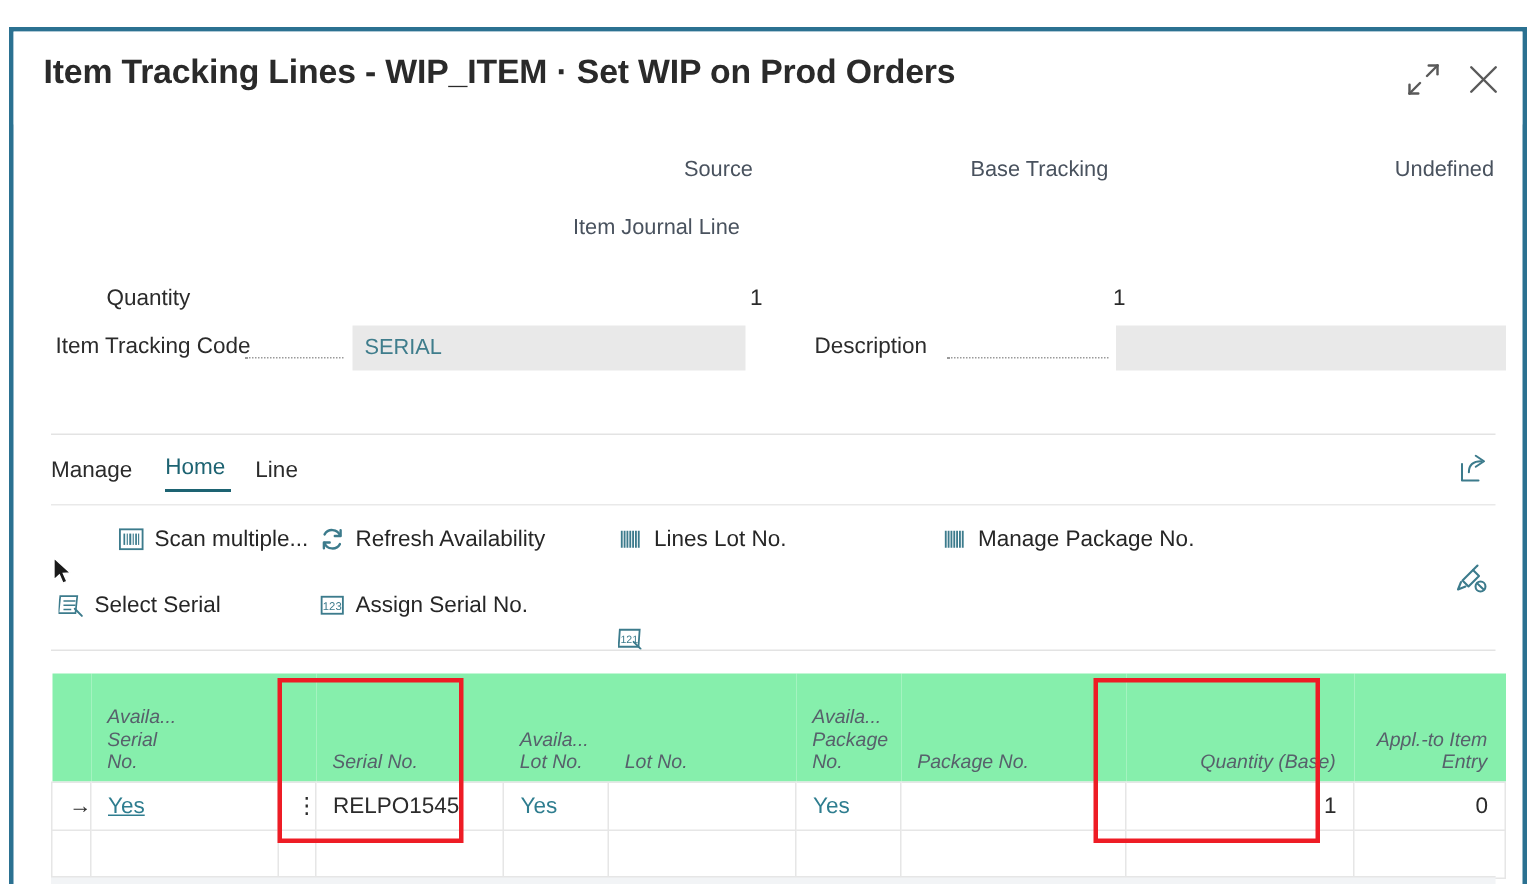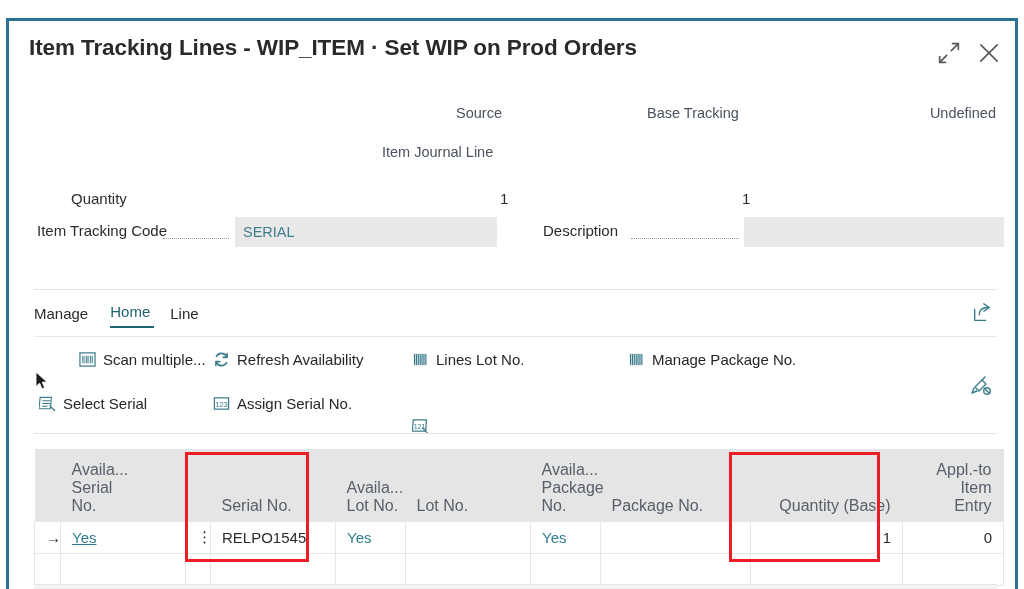--- a/index.html
+++ b/index.html
@@ -169,27 +169,28 @@
     left: 25px; top: 428px;
     right: 18px;
   }
   table.gridtbl {
     border-collapse: collapse;
     width: 100%;
     table-layout: fixed;
   }
   table.gridtbl th {
     font-weight: normal;
-    font-size: 16px;
+    font-size: 13px;
     color: #57606b;
     vertical-align: bottom;
     padding: 0 0 6px 0;
     height: 72px;
     text-align: left;
-    background: #e5e5e5;
+    background: #86efac;
+    font-style: italic;
   }
   table.gridtbl th.num { text-align: right; padding-right: 12px; }
   table.gridtbl th .pad { padding-left: 11px; }
   table.gridtbl td {
     font-size: 15px;
     color: #2b2b2b;
     height: 32px;
     border: 1px solid #e6e6e6;
     padding: 0 11px;
     background: #ffffff;

